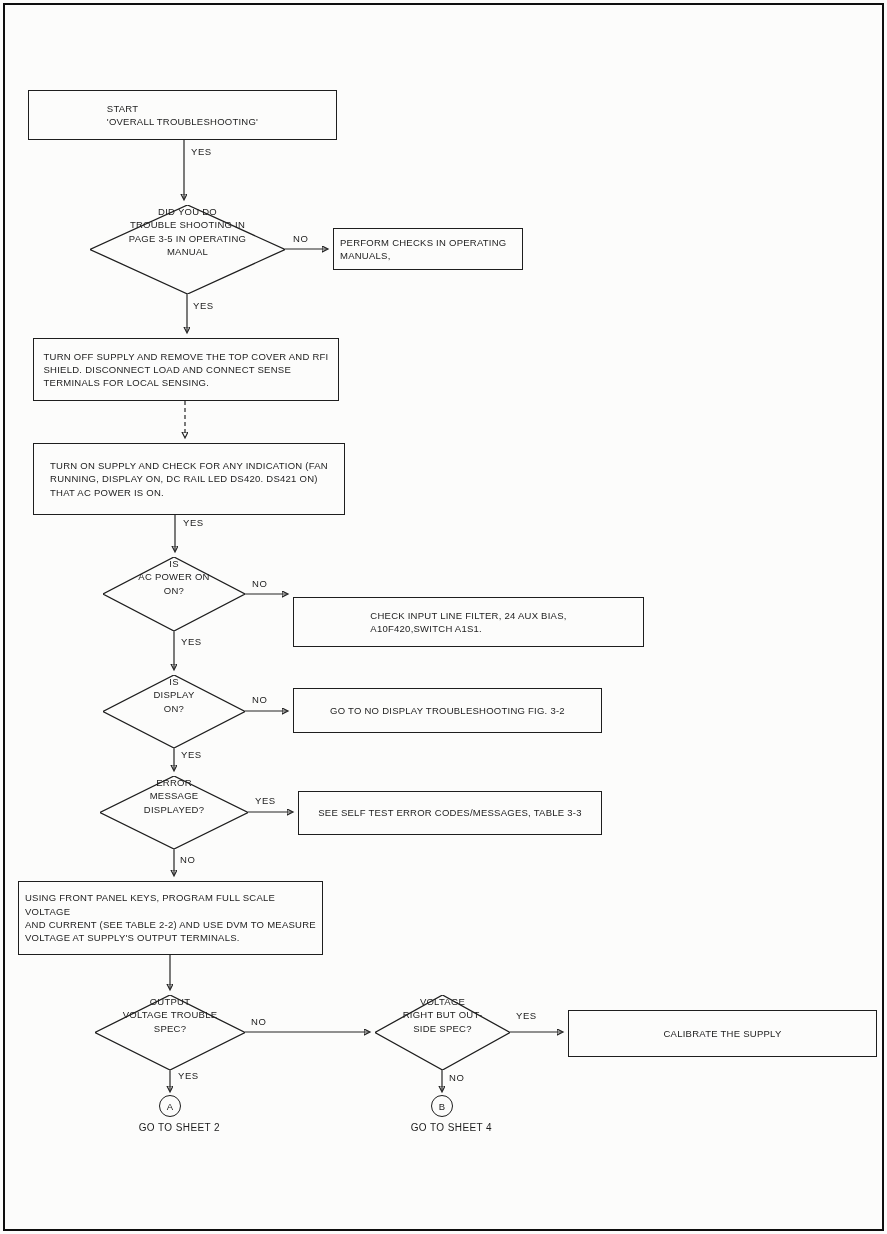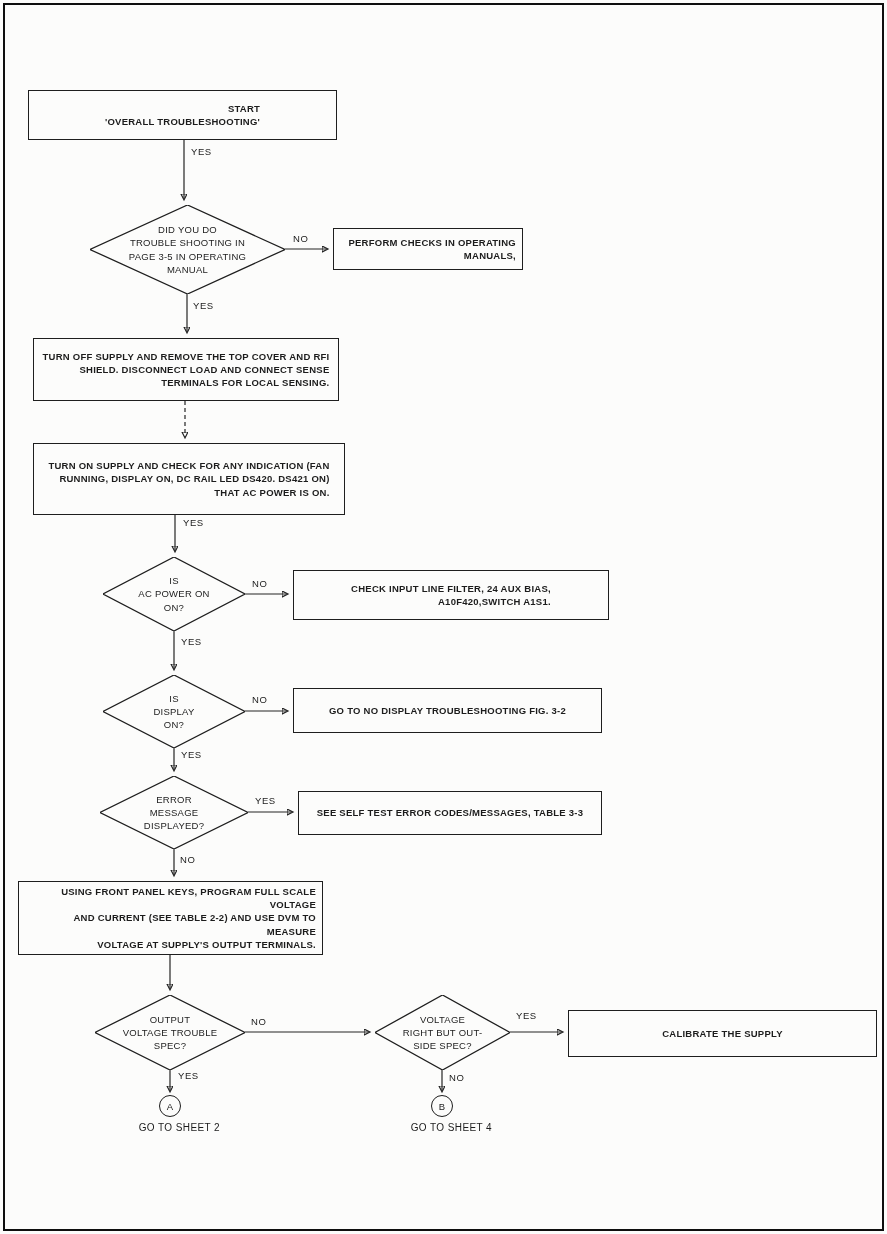--- a/index.html
+++ b/index.html
@@ -21,28 +21,27 @@
   }
   .connectors { position: absolute; left: 0; top: 0; }
   .connectors path { stroke: #242424; stroke-width: 1.2; fill: none; }
   .connectors path.dashed { stroke-dasharray: 4 3; }
   .rect {
     position: absolute;
     border: 1.5px solid #1e1e1e;
     display: flex;
     align-items: center;
     justify-content: center;
-    text-align: right;
+    text-align: left;
     background: transparent;
-    font-weight: bold;
   }
   .diamond {
     position: absolute;
     display: flex;
-    align-items: center;
+    align-items: flex-start;
     justify-content: center;
     text-align: center;
   }
   .dshape { position: absolute; left: 0; top: 0; width: 100%; height: 100%; }
   .dshape polygon { fill: none; stroke: #1e1e1e; stroke-width: 1.3; }
   .txt {
     position: relative;
     white-space: pre-line;
     font-size: 9.5px;
     line-height: 1.4;
@@ -117,21 +116,21 @@
 SHIELD. DISCONNECT LOAD AND CONNECT SENSE
 TERMINALS FOR LOCAL SENSING.</span>
   </div>
 
   <div class="rect" style="left:33px;top:443px;width:312px;height:72px">
     <span class="txt">TURN ON SUPPLY AND CHECK FOR ANY INDICATION (FAN
 RUNNING, DISPLAY ON, DC RAIL LED DS420. DS421 ON)
 THAT AC POWER IS ON.</span>
   </div>
 
-  <div class="rect" style="left:293px;top:570px;width:316px;height:50px">
+  <div class="rect" style="left:293px;top:597px;width:351px;height:50px">
     <span class="txt">CHECK INPUT LINE FILTER, 24 AUX BIAS,
 A10F420,SWITCH A1S1.</span>
   </div>
 
   <div class="rect" style="left:293px;top:688px;width:309px;height:45px">
     <span class="txt">GO TO NO DISPLAY TROUBLESHOOTING FIG. 3-2</span>
   </div>
 
   <div class="rect" style="left:298px;top:791px;width:304px;height:44px">
     <span class="txt">SEE SELF TEST ERROR CODES/MESSAGES, TABLE 3-3</span>

